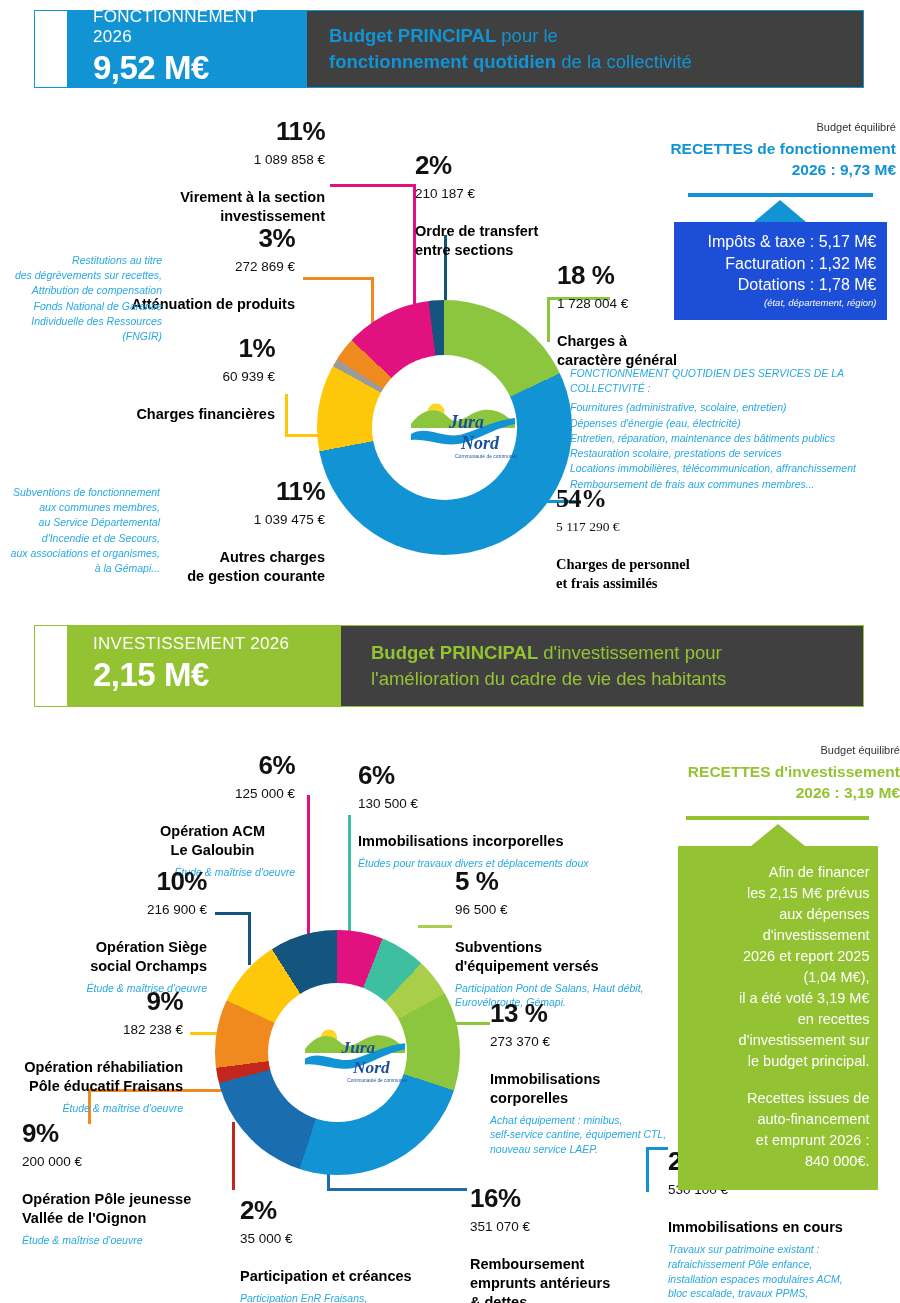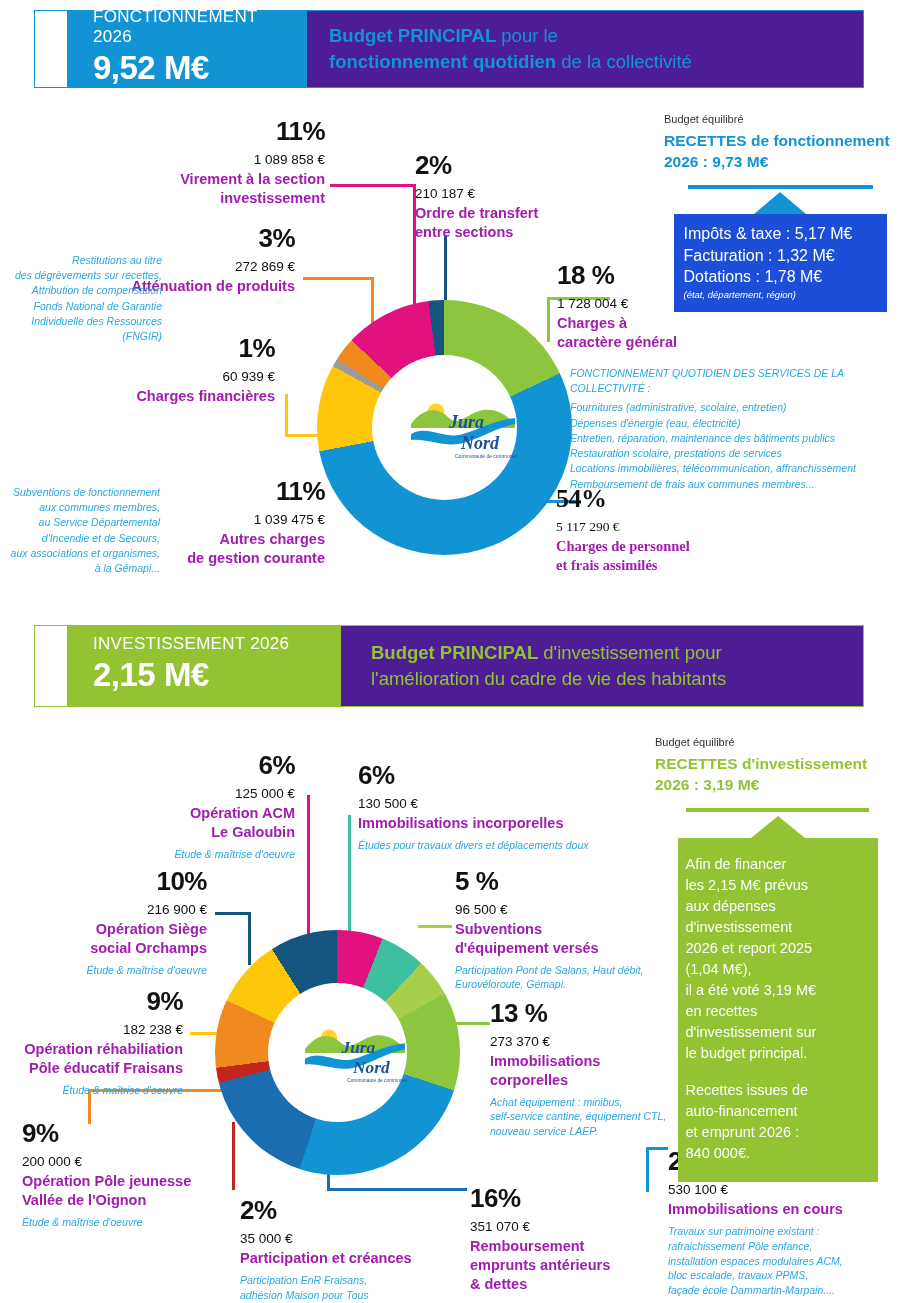--- a/index.html
+++ b/index.html
@@ -20,43 +20,43 @@
   }
   .banner-left .b-sub {
     font-size: 17px; letter-spacing: .3px; font-weight: 400; line-height: 1.2;
   }
   .banner-left .b-amount {
     font-size: 33px; font-weight: 700; line-height: 1.15; margin-top: 2px;
     letter-spacing: -.5px;
   }
   .banner-right {
     display: flex; flex-direction: column; justify-content: center;
-    background: #4c1d95; padding: 10px 22px; flex: 1;
+    background: #404040; padding: 10px 22px; flex: 1;
   }
   .banner-right .line { font-size: 18.5px; line-height: 1.42; }
   .banner-right b { font-weight: 700; }
 
   
   .lab { position: absolute; }
   .lab .pct { font-size: 26px; font-weight: 700; line-height: 1.05; letter-spacing: -.5px; color: #111; }
   .lab .amt { font-size: 13.5px; font-weight: 400; line-height: 1.45; color: #111; margin-top: 5px; }
-  .lab .ttl { font-size: 14.5px; font-weight: 700; line-height: 1.3; color: #a21caf; }
+  .lab .ttl { font-size: 14.5px; font-weight: 700; line-height: 1.3; color: #000000; margin-top: 18px; }
   .lab .note {
     font-size: 10.5px; font-style: italic; line-height: 1.42;
     color: #29a8e0; margin-top: 5px; font-weight: 400;
   }
   .lab.right-al { text-align: right; }
 
   .note-block {
     position: absolute; font-size: 10.5px; font-style: italic;
     line-height: 1.45; color: #29a8e0;
   }
 
   
-  .rec { position: absolute; text-align: left; }
+  .rec { position: absolute; text-align: right; margin-top: 8px; }
   .rec .eq { font-size: 11px; color: #333; line-height: 1.3; }
   .rec .hd { font-size: 15.5px; font-weight: 700; line-height: 1.35; margin-top: 5px; }
   .rec .bar { height: 4px; margin: 9px auto 0 auto; }
   .arrow-up { width: 0; height: 0; margin: 0 auto; }
   .rec .body { color: #fff; padding: 9px 10px 11px 10px; }
   .rec .body .bl { font-size: 16px; line-height: 1.35; }
   .rec .body .small { font-size: 9.5px; font-style: italic; line-height: 1.3; margin-top: 1px; }
   .rec .body .bg { font-size: 14.5px; line-height: 1.45; }
 
   
@@ -257,21 +257,21 @@
       <path d="M2 40 C18 30, 36 46, 54 40 C70 35, 86 26, 106 24 L106 30 C86 34, 72 44, 54 49 C36 54, 18 44, 2 46 Z" fill="#1294d4"></path>
       <text x="40" y="34" font-family="Liberation Serif, serif" font-size="18" font-style="italic" font-weight="700" fill="#1b4f9c">Jura</text>
       <text x="52" y="55" font-family="Liberation Serif, serif" font-size="18" font-style="italic" font-weight="700" fill="#1b4f9c">Nord</text>
       <text x="46" y="64" font-family="Liberation Sans, sans-serif" font-size="5" fill="#1b4f9c">Communauté de communes</text>
     </svg>
   </div>
 
   <div class="lab right-al" style="left:130px; top:752px; width:165px;">
     <div class="pct">6%</div>
     <div class="amt">125 000 €</div>
-    <div class="ttl" style="white-space:pre-line;">Opération ACM
+    <div class="ttl" style="white-space:pre-line;text-align:center;">Opération ACM
 Le Galoubin</div>
     <div class="note">Étude &amp; maîtrise d'oeuvre</div>
   </div>
 
   <div class="lab" style="left:358px; top:762px; width:250px;">
     <div class="pct">6%</div>
     <div class="amt">130 500 €</div>
     <div class="ttl">Immobilisations incorporelles</div>
     <div class="note">Études pour travaux divers et déplacements doux</div>
   </div>

